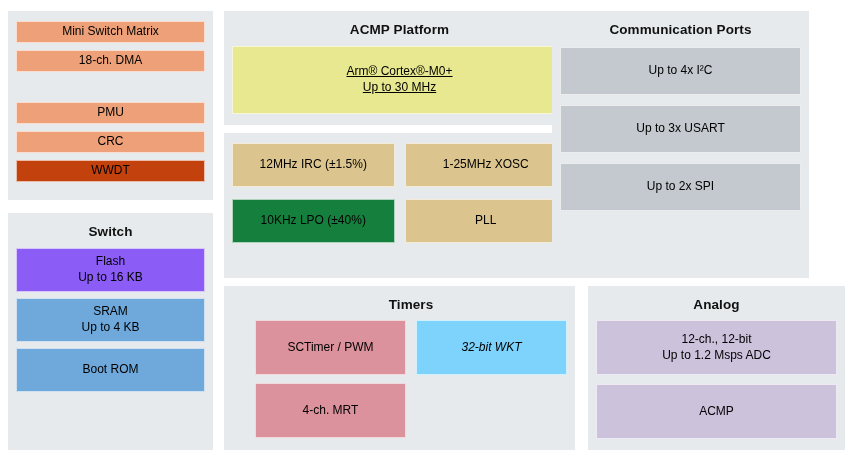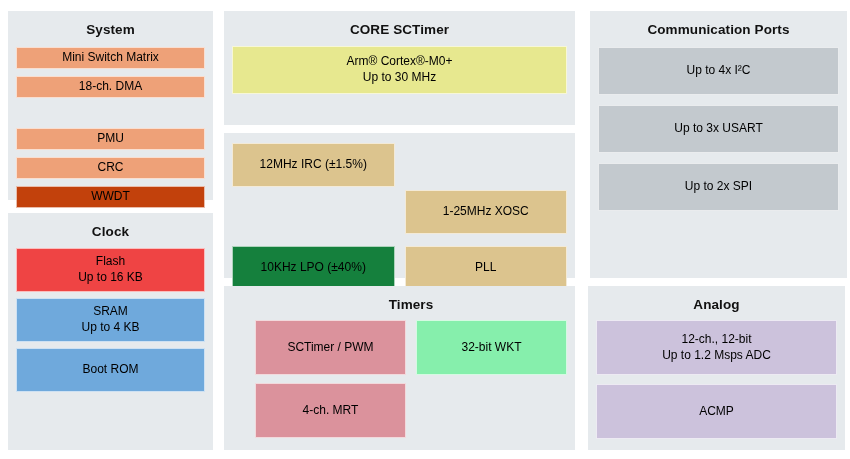--- a/index.html
+++ b/index.html
@@ -49,115 +49,114 @@
   #panel-system { left: 8px; top: 11px; width: 205px; height: 189px; }
   #panel-system .blocks-col { margin-top: 10px; gap: 7px; }
   #panel-system .block { height: 22px; }
   
   #panel-memory { left: 8px; top: 213px; width: 205px; height: 237px; }
   #panel-memory .blocks-col { margin-top: 9px; gap: 6px; }
   #panel-memory .block { height: 44px; }
   
   #panel-core { left: 224px; top: 11px; width: 351px; height: 114px; }
   #panel-core .blocks-col { margin-top: 9px; }
-  #panel-core .block { height: 48px; }
+  #panel-core .block { height: 68px; text-decoration: underline; }
   
   #panel-clock { left: 224px; top: 133px; width: 351px; height: 145px; }
   #panel-clock .blocks-grid { margin-top: 10px; gap: 12px 10px; }
   #panel-clock .block { height: 44px; }
   
   #panel-timers { left: 224px; top: 286px; width: 351px; height: 164px; padding-left: 31px; }
   #panel-timers .blocks-grid { margin-top: 8px; gap: 8px 10px; }
   #panel-timers .block { height: 55px; }
   
-  #panel-comm { left: 590px; top: 11px; width: 257px; height: 267px; }
+  #panel-comm { left: 552px; top: 11px; width: 257px; height: 267px; }
   #panel-comm .blocks-col { margin-top: 10px; gap: 10px; }
   #panel-comm .block { height: 48px; }
   
   #panel-analog { left: 588px; top: 286px; width: 257px; height: 164px; }
   #panel-analog .blocks-col { margin-top: 8px; gap: 9px; }
   #panel-analog .block { height: 55px; }
 </style>
 </head>
 <body>
 
 <div class="page">
 
   <section class="panel" id="panel-system" style="background-color: rgb(230, 234, 237);">
-    <h2 class="panel-title">System</h2>
     <div class="blocks-col">
       <div class="block" style="background-color: rgb(238, 161, 120);">
         <span>Mini Switch Matrix</span>
       </div>
       <div class="block" style="background-color: rgb(238, 161, 120);">
         <span>18-ch. DMA</span>
       </div>
       <div class="block" style="background-color: rgb(238, 161, 120); margin-top: 23px;">
         <span>PMU</span>
       </div>
       <div class="block" style="background-color: rgb(238, 161, 120);">
         <span>CRC</span>
       </div>
       <div class="block" style="background-color: #c2410c;">
         <span>WWDT</span>
       </div>
     </div>
   </section>
 
   <section class="panel" id="panel-memory" style="background-color: rgb(230, 234, 237);">
-    <h2 class="panel-title">Clock</h2>
+    <h2 class="panel-title">Switch</h2>
     <div class="blocks-col">
-      <div class="block" style="background-color: #ef4444;">
+      <div class="block" style="background-color: #8b5cf6;">
         <span>Flash</span>
         <span>Up to 16 KB</span>
       </div>
       <div class="block" style="background-color: rgb(111, 169, 220);">
         <span>SRAM</span>
         <span>Up to 4 KB</span>
       </div>
       <div class="block" style="background-color: rgb(111, 169, 220);">
         <span>Boot ROM</span>
       </div>
     </div>
   </section>
 
   <section class="panel" id="panel-core" style="background-color: rgb(230, 234, 237);">
-    <h2 class="panel-title">CORE SCTimer</h2>
+    <h2 class="panel-title">ACMP Platform</h2>
     <div class="blocks-col">
       <div class="block" style="background-color: rgb(231, 232, 143);">
         <span>Arm® Cortex®-M0+</span>
         <span>Up to 30 MHz</span>
       </div>
     </div>
   </section>
 
   <section class="panel" id="panel-clock" style="background-color: rgb(230, 234, 237);">
     <div class="blocks-grid">
       <div class="block" style="background-color: rgb(220, 196, 142);">
         <span>12MHz IRC (±1.5%)</span>
       </div>
-      <div class="block" style="background-color: rgb(220, 196, 142); margin-top: 47px;">
+      <div class="block" style="background-color: rgb(220, 196, 142);">
         <span>1-25MHz XOSC</span>
       </div>
       <div class="block" style="background-color: #15803d; justify-content: center;">
         <span>10KHz LPO (±40%)</span>
       </div>
       <div class="block" style="background-color: rgb(220, 196, 142);">
         <span>PLL</span>
       </div>
     </div>
   </section>
 
   <section class="panel" id="panel-timers" style="background-color: rgb(230, 234, 237);">
     <h2 class="panel-title">Timers</h2>
     <div class="blocks-grid">
       <div class="block" style="background-color: rgb(219, 146, 156);">
         <span>SCTimer / PWM</span>
       </div>
-      <div class="block" style="background-color: #86efac;">
+      <div class="block" style="background-color: #7dd3fc; font-style: italic;">
         <span>32-bit WKT</span>
       </div>
       <div class="block" style="background-color: rgb(219, 146, 156);">
         <span>4-ch. MRT</span>
       </div>
     </div>
   </section>
 
   <section class="panel" id="panel-comm" style="background-color: rgb(230, 234, 237);">
     <h2 class="panel-title">Communication Ports</h2>

